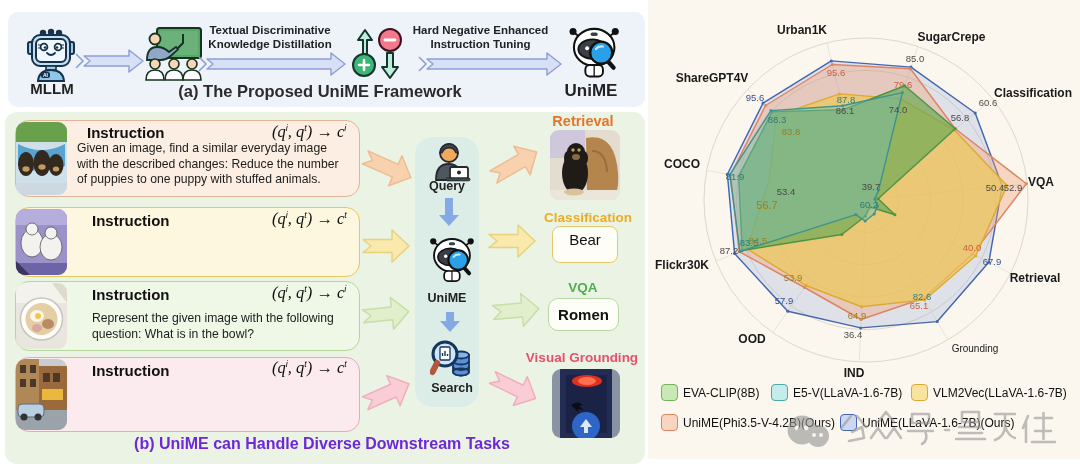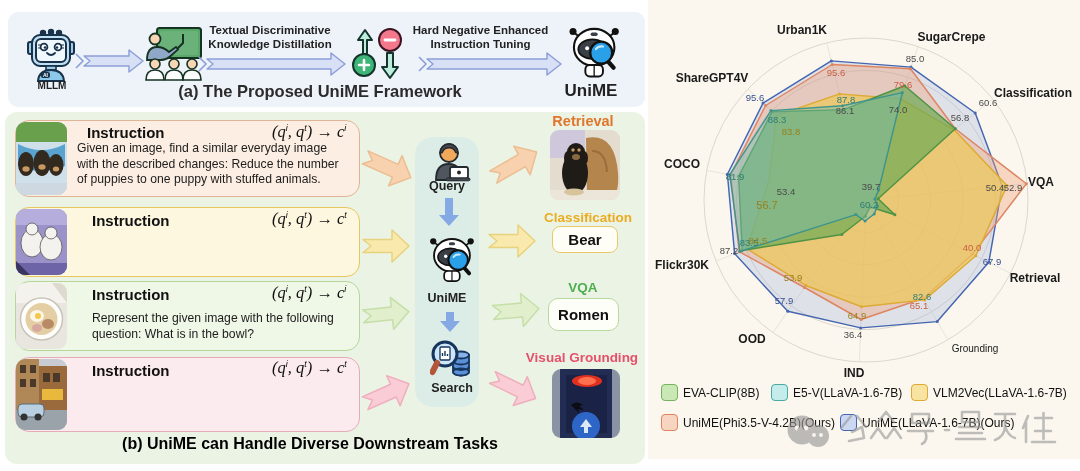--- a/index.html
+++ b/index.html
@@ -22,21 +22,21 @@
       <circle cx="32" cy="21" r="3.4" fill="#fff" stroke="#17324a" stroke-width="1.8"></circle>
 <circle cx="19" cy="21.5" r="1.3" fill="#17324a"></circle>
       <circle cx="31" cy="21.5" r="1.3" fill="#17324a"></circle>
 <path d="M21 27 Q25 31 29 27" fill="none" stroke="#17324a" stroke-width="1.8" stroke-linecap="round"></path>
 <path d="M12 19 h3 M12 22 h3 M35 19 h3 M35 22 h3" stroke="#17324a" stroke-width="1.2"></path>
 <rect x="20" y="40" width="10" height="4" fill="#9fcde8" stroke="#17324a" stroke-width="1.6"></rect>
 <path d="M12 55 q1 -11 13 -11 q12 0 13 11 z" fill="#8ec8e8" stroke="#17324a" stroke-width="2"></path>
 <rect x="15" y="46" width="9" height="6" rx="2" fill="#17324a"></rect>
       <text x="19.5" y="51" font-family="Liberation Sans" font-size="5" fill="#fff" text-anchor="middle" font-weight="bold">AI</text>
 </svg>
-<div class="abs ctr" style="left:22px;top:80px;width:60px;font-size:10px;font-weight:bold;color:#222">MLLM</div>
+<div class="abs ctr" style="left:22px;top:80px;width:60px;font-size:15px;font-weight:bold;color:#222">MLLM</div>
 <svg width="75" height="34" style="position:absolute;left:72px;top:44px">
       <g transform="translate(2,17)">
         <polygon points="10,-5 55,-5 55,-11 69,0 55,11 55,5 10,5 16,0" fill="#d8e0f6" stroke="#8d9fd8" stroke-width="1.45" stroke-linejoin="round"></polygon>
         <polyline points="2,-7 9,0 2,7" fill="none" stroke="#8d9fd8" stroke-width="1.6"></polyline>
       </g>
     </svg>
 <svg width="60" height="56" style="position:absolute;left:143px;top:26px">
 <rect x="14" y="2" width="44" height="30" rx="2.5" fill="#58a868" stroke="#163222" stroke-width="2"></rect>
 <rect x="17" y="5" width="38" height="24" rx="1.5" fill="#6ab27a"></rect>
 <path d="M40 8 v9 l-6 6" stroke="#163222" stroke-width="2" fill="none"></path>
@@ -271,35 +271,35 @@
 <ellipse cx="18" cy="28" rx="4" ry="7"></ellipse>
 <ellipse cx="34" cy="28" rx="4" ry="7"></ellipse>
 </g>
 <circle cx="23" cy="20" r="1.7" fill="#c89a62"></circle>
       <circle cx="29" cy="20" r="1.7" fill="#c89a62"></circle>
 <ellipse cx="26" cy="27" rx="4" ry="3" fill="#8a6a42"></ellipse>
 <rect y="60" width="70" height="10" fill="#ece6da"></rect>
 <ellipse cx="24" cy="62" rx="10" ry="3.5" fill="#d8c49c"></ellipse>
 </svg>
 <div class="abs ctr" style="left:533px;top:210px;width:110px;font-size:13.5px;font-weight:bold;color:#ecac21;white-space:nowrap">Classification</div>
-<div class="abs ctr" style="left:552px;top:226px;width:66px;height:27px;background:#fffef6;border:1.5px solid #e8c96a;border-radius:8px;font-size:15px;font-weight:bold;color:#111;line-height:25px">Bear</div>
+<div class="abs ctr" style="left:552px;top:226px;width:66px;height:37px;background:#fffef6;border:1.5px solid #e8c96a;border-radius:8px;font-size:15px;font-weight:normal;color:#111;line-height:25px">Bear</div>
 <div class="abs ctr" style="left:540px;top:280px;width:86px;font-size:13.5px;font-weight:bold;color:#4fae4f">VQA</div>
 <div class="abs ctr" style="left:548px;top:298px;width:71px;height:33px;background:#fdfef8;border:1.5px solid #b8d9a0;border-radius:10px;font-size:15px;font-weight:bold;color:#111;line-height:31px">Romen</div>
 <div class="abs ctr" style="left:522px;top:350px;width:120px;font-size:13.5px;font-weight:bold;color:#e6506a;white-space:nowrap">Visual Grounding</div>
 <svg width="68" height="69" style="position:absolute;left:552px;top:369px;border-radius:9px">
 <rect width="68" height="69" fill="#8a93a3"></rect>
 <rect x="8" y="0" width="52" height="69" fill="#232c52"></rect>
 <rect x="14" y="6" width="41" height="58" fill="#1a2246"></rect>
 <ellipse cx="35" cy="12" rx="15" ry="6" fill="#e03020"></ellipse>
 <ellipse cx="35" cy="12" rx="9" ry="4" fill="#ff7050"></ellipse>
 <path d="M19 36 q6 -5 12 0 l-4 1 5 4 -6 -1 1 4 z" fill="#0c0c14"></path>
 <circle cx="34" cy="57" r="14" fill="#2e66c8"></circle>
 <path d="M34 50 l6 8 h-4 v6 h-4 v-6 h-4 z" fill="#dce8f8"></path>
 </svg>
-<div class="abs ctr" style="left:110px;top:435px;width:400px;font-size:16px;font-weight:bold;color:#000000">(b) UniME can Handle Diverse Downstream Tasks</div>
+<div class="abs ctr" style="left:122px;top:435px;width:400px;font-size:16px;font-weight:bold;color:#6d28d9">(b) UniME can Handle Diverse Downstream Tasks</div>
 <svg width="432" height="471" viewBox="648 0 432 471" style="position:absolute;left:648px;top:0">
 <circle cx="866" cy="200" r="32.4" fill="none" stroke="#dcd8cd" stroke-width="1"></circle>
 <circle cx="866" cy="200" r="64.8" fill="none" stroke="#dcd8cd" stroke-width="1"></circle>
 <circle cx="866" cy="200" r="97.2" fill="none" stroke="#dcd8cd" stroke-width="1"></circle>
 <circle cx="866" cy="200" r="129.6" fill="none" stroke="#dcd8cd" stroke-width="1"></circle>
 <circle cx="866" cy="200" r="162.0" fill="none" stroke="#dcd8cd" stroke-width="1"></circle>
 <line x1="866" y1="200" x2="826.8" y2="42.8" stroke="#e7e4db" stroke-width="1"></line>
 <line x1="866" y1="200" x2="918.0" y2="46.6" stroke="#e7e4db" stroke-width="1"></line>
 <line x1="866" y1="200" x2="992.7" y2="99.1" stroke="#e7e4db" stroke-width="1"></line>
 <line x1="866" y1="200" x2="1027.2" y2="183.6" stroke="#e7e4db" stroke-width="1"></line>

